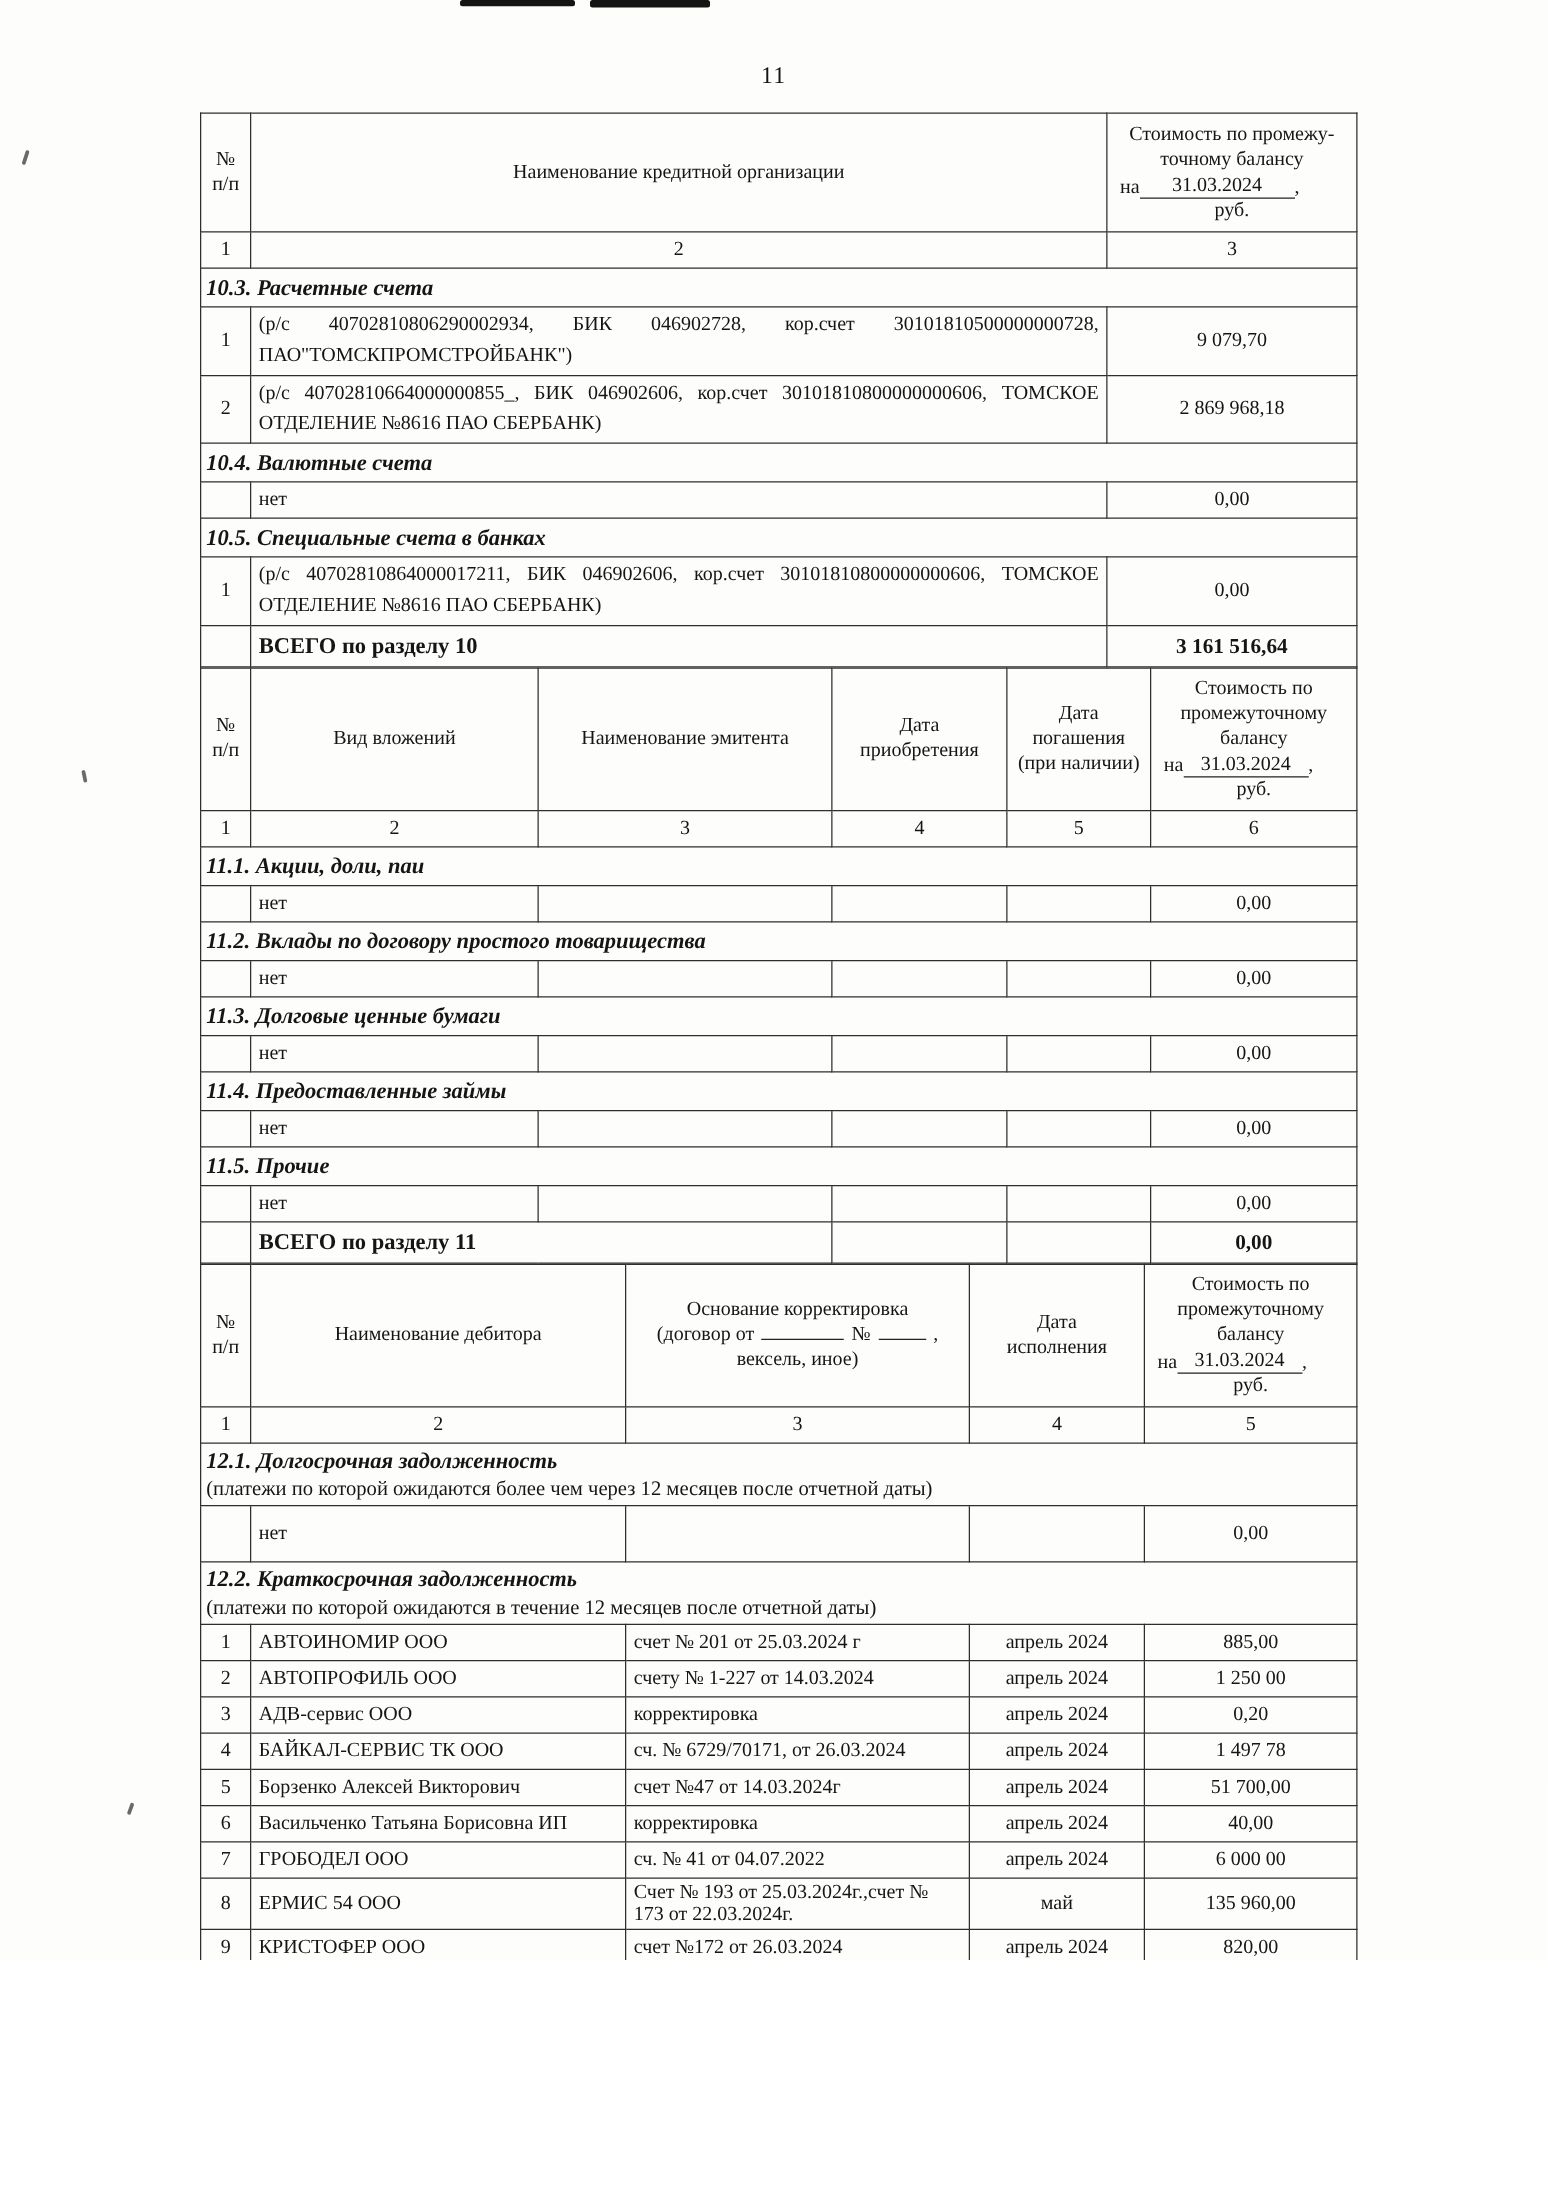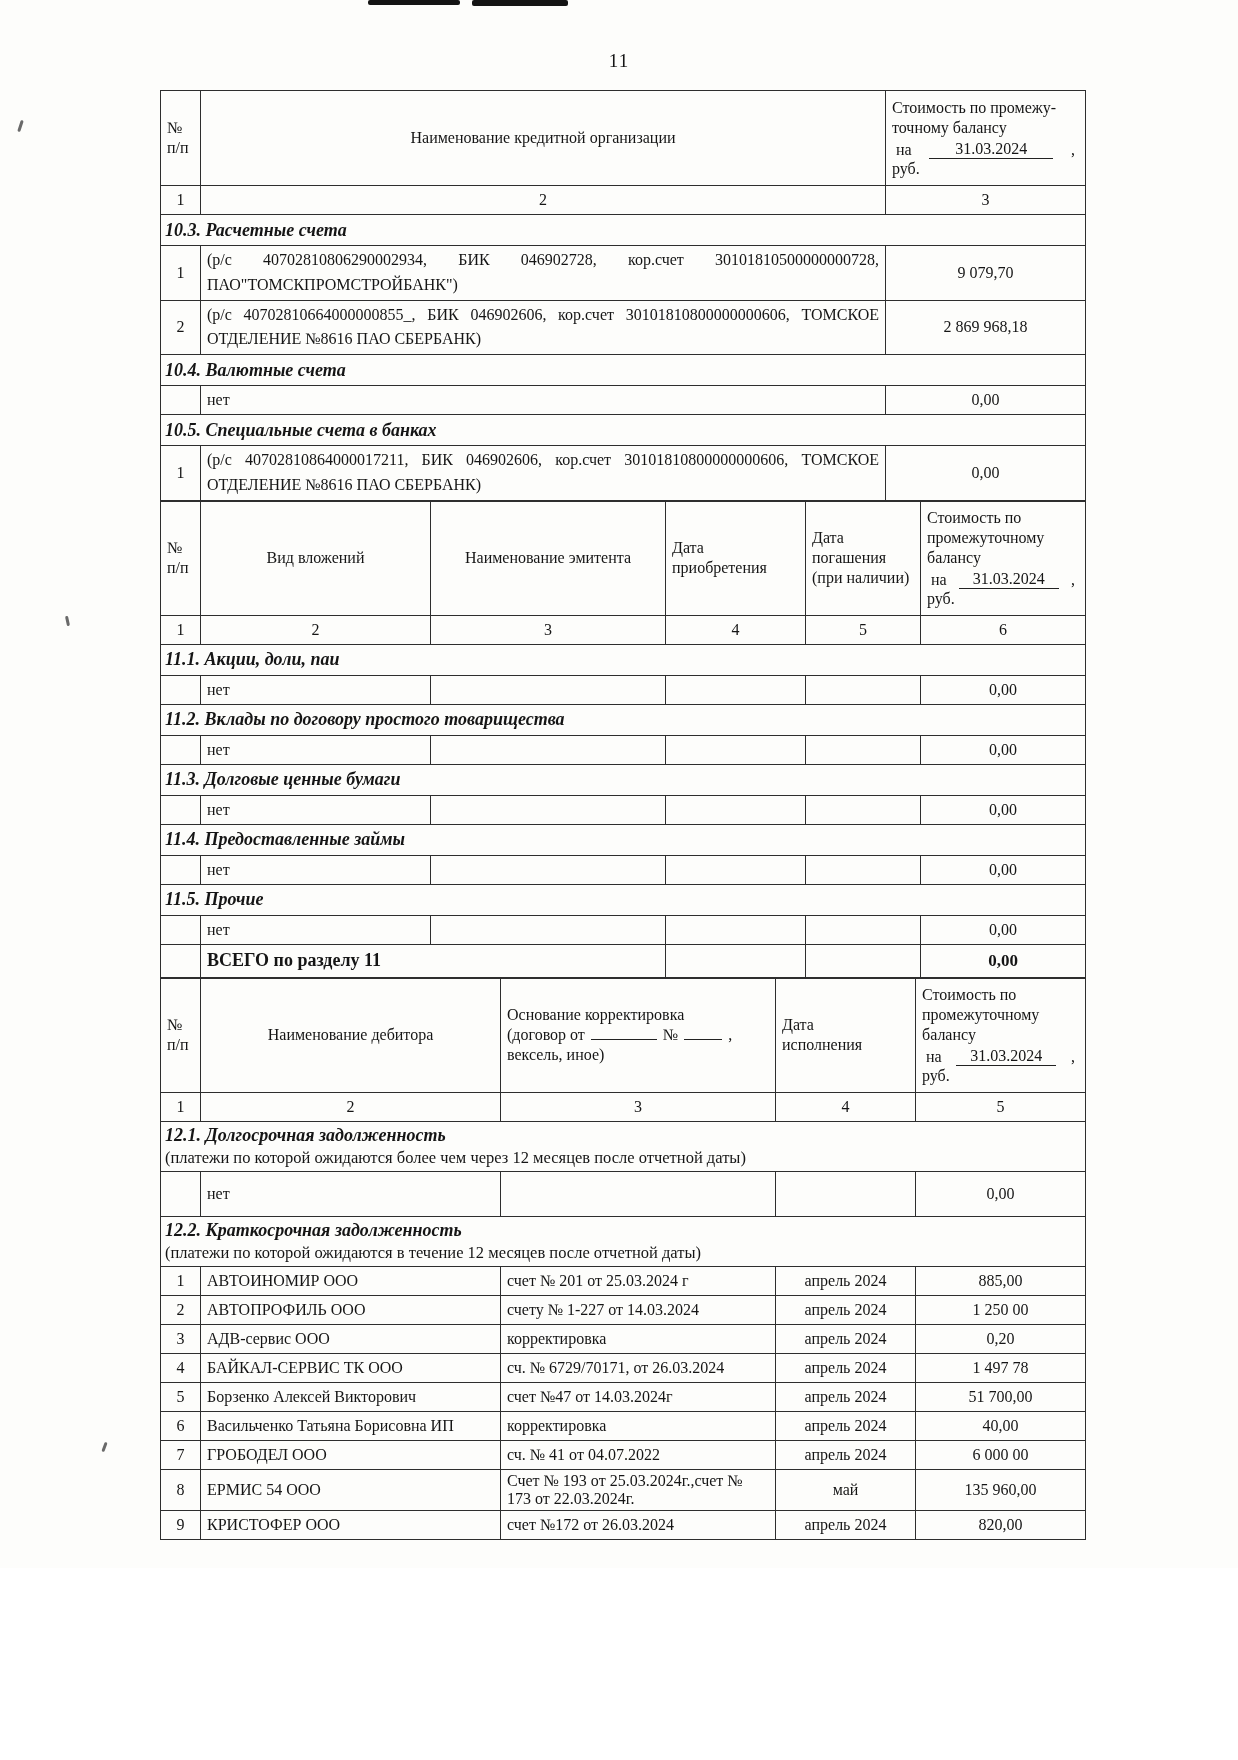--- a/index.html
+++ b/index.html
@@ -27,22 +27,22 @@
   .tbl td,.tbl th{
     border:1px solid #2e2e2e;
     font-size:16px;
     font-weight:normal;
     padding:2px 6px;
     vertical-align:middle;
     overflow:hidden;
   }
   .t10{margin-top:18px;}
   .hdr th{text-align:center;}
-  .bl{display:block;text-align:left;line-height:1.25;}
-  .dateline{display:flex;align-items:flex-end;justify-content:space-between;padding:0 4px;margin-top:2px;font-family:Liberation Serif, serif;}
+  .bl{display:block;text-align:center;line-height:1.25;}
+  .dateline{display:flex;align-items:flex-end;justify-content:flex-start;padding:0 4px;margin-top:2px;font-family:Liberation Serif, serif;}
   .dateline i{font-style:normal;}
   .du{border-bottom:1.2px solid #222;padding:0 26px;}
   .colnums td{text-align:center;height:24px;font-size:16px;}
   .sec td{
     font-weight:bold;
     font-style:italic;
     font-size:18px;
     padding:3px 4px;
     height:24px;
   }
@@ -134,20 +134,25 @@
       <td class="cval">0,00</td>
     </tr>
     <tr class="sec">
       <td colspan="3">10.5. Специальные счета в банках</td>
     </tr>
     <tr>
       <td class="cnum">1</td>
       <td class="just">(р/с 40702810864000017211, БИК 046902606, кор.счет 30101810800000000606, ТОМСКОЕ ОТДЕЛЕНИЕ №8616 ПАО СБЕРБАНК)</td>
       <td class="cval">0,00</td>
     </tr>
+    <tr class="total">
+      <td></td>
+      <td>ВСЕГО по разделу 10</td>
+      <td class="cval">3 161 516,64</td>
+    </tr>
   </tbody>
     </table>
 
 
   <table class="tbl t11">
     <colgroup>
         <col style="width:40px">
         <col style="width:230px">
         <col style="width:235px">
         <col style="width:140px">

